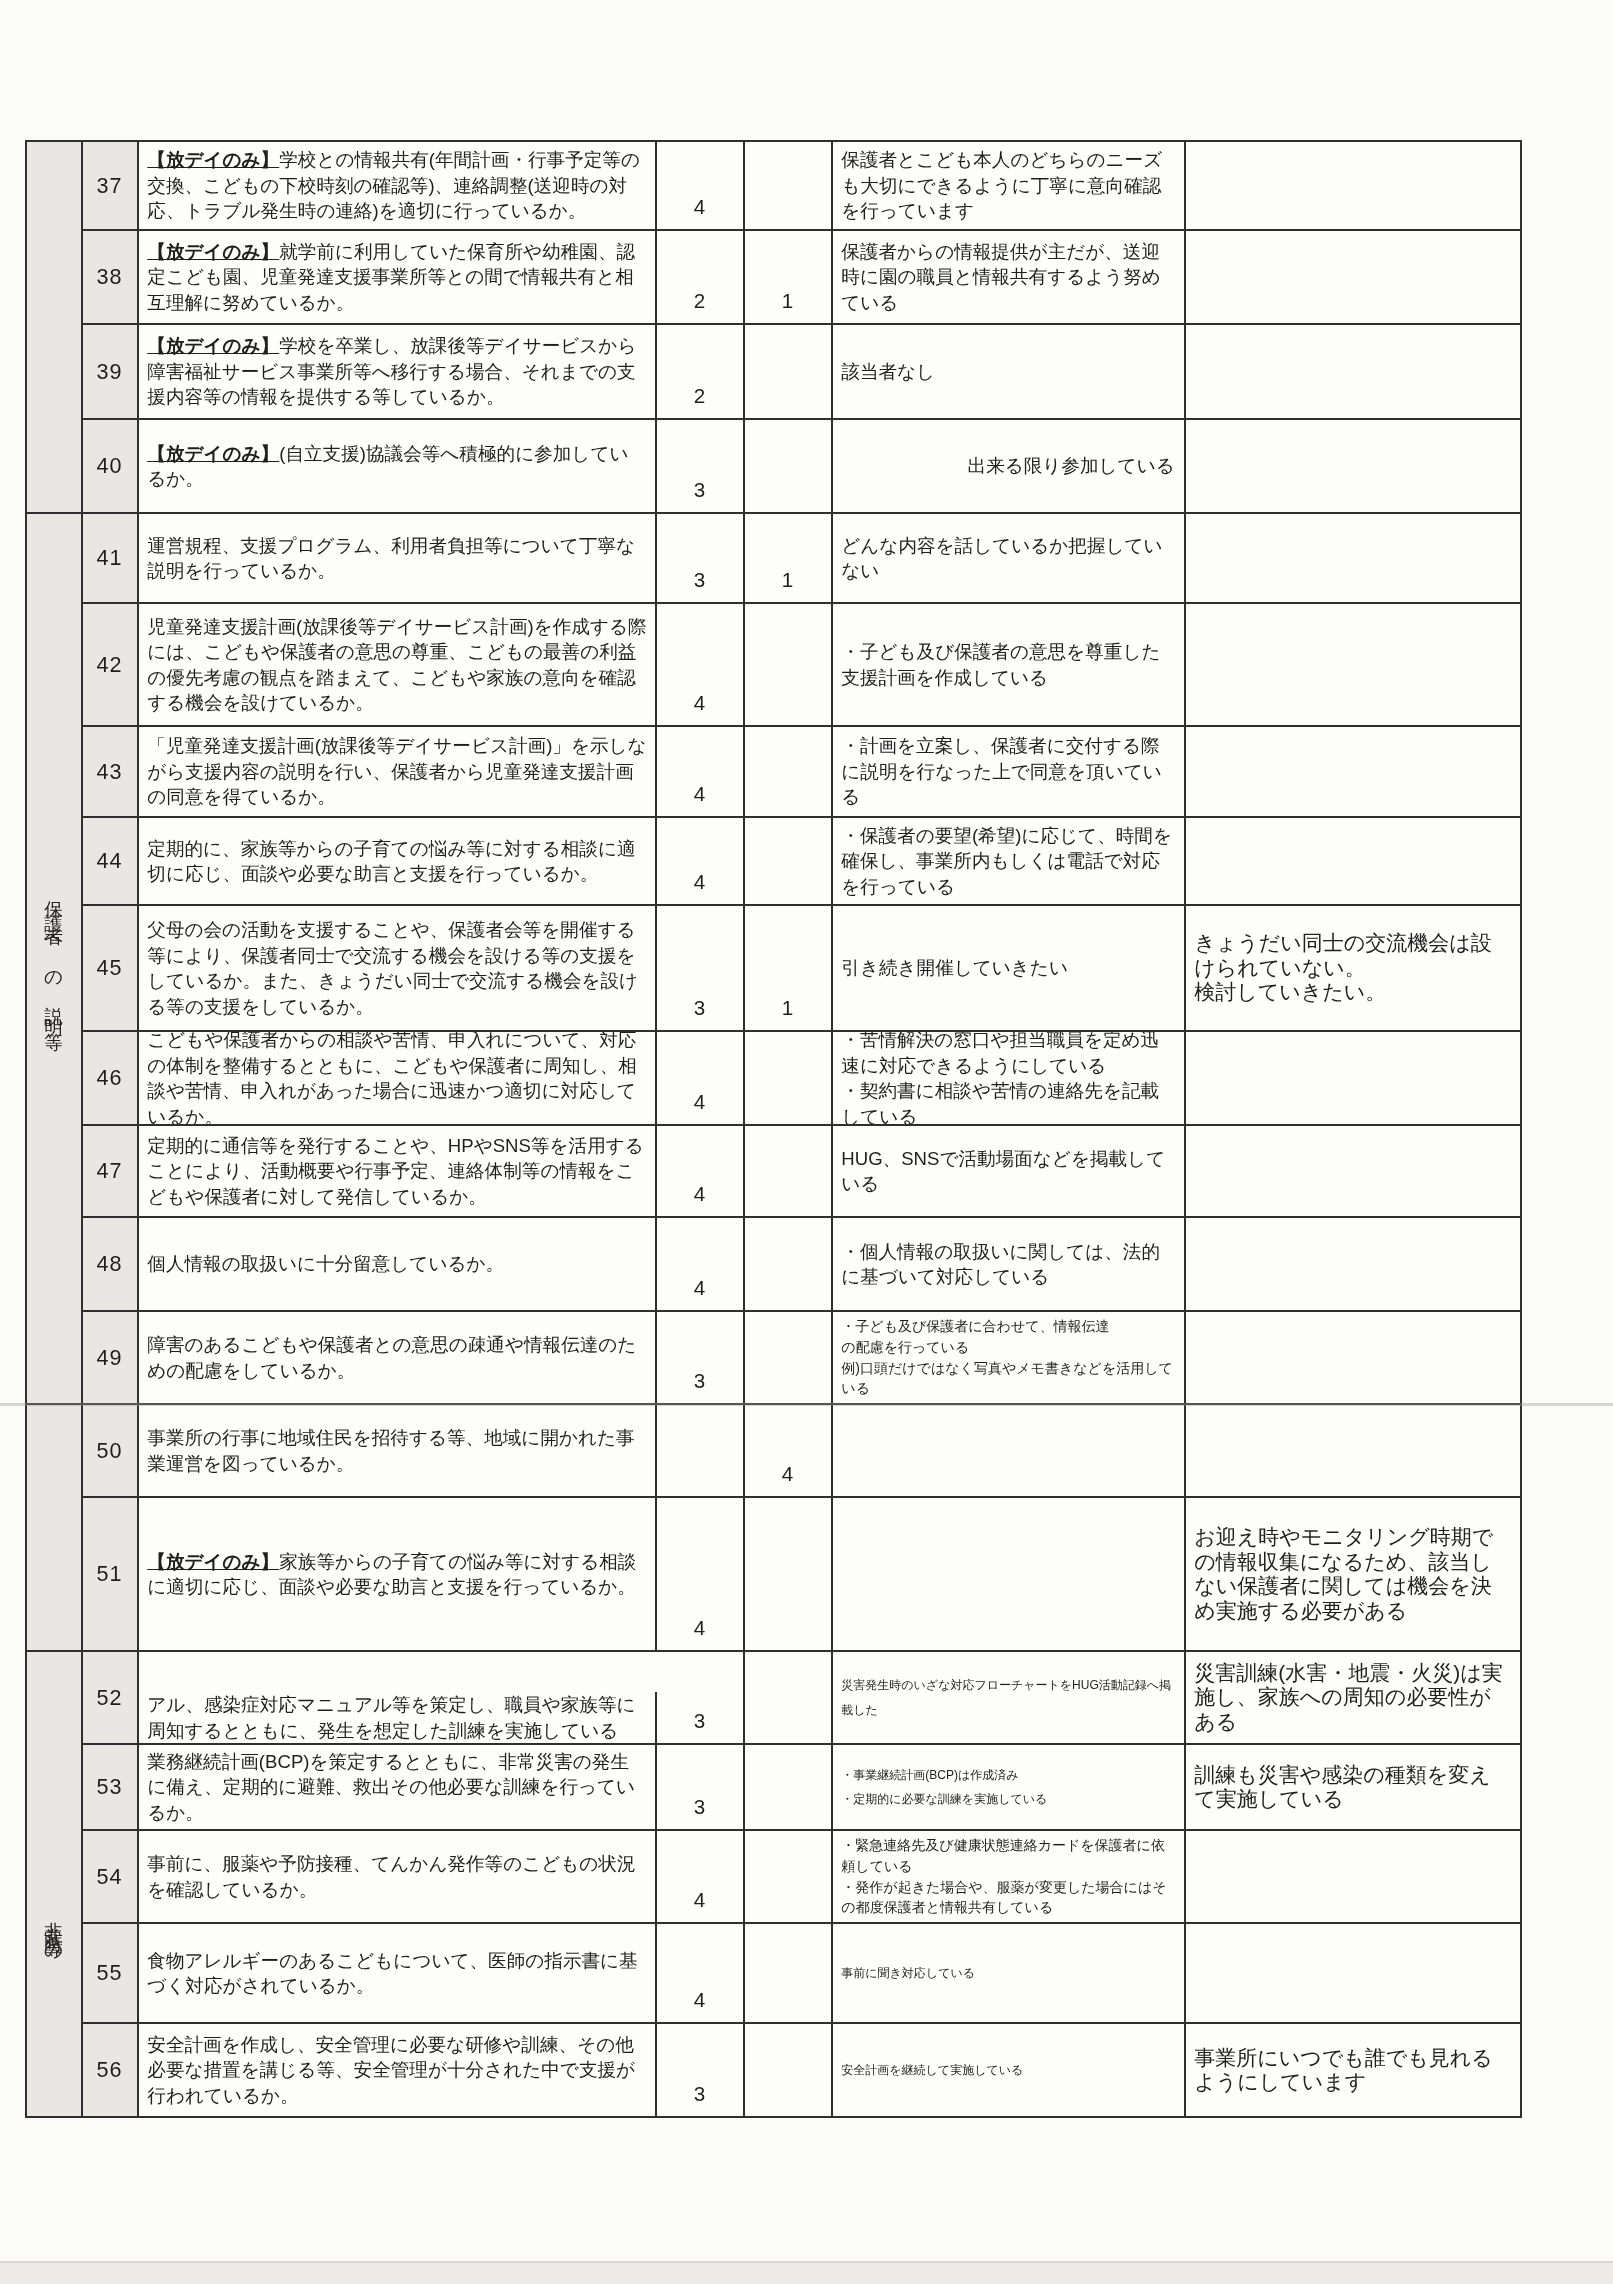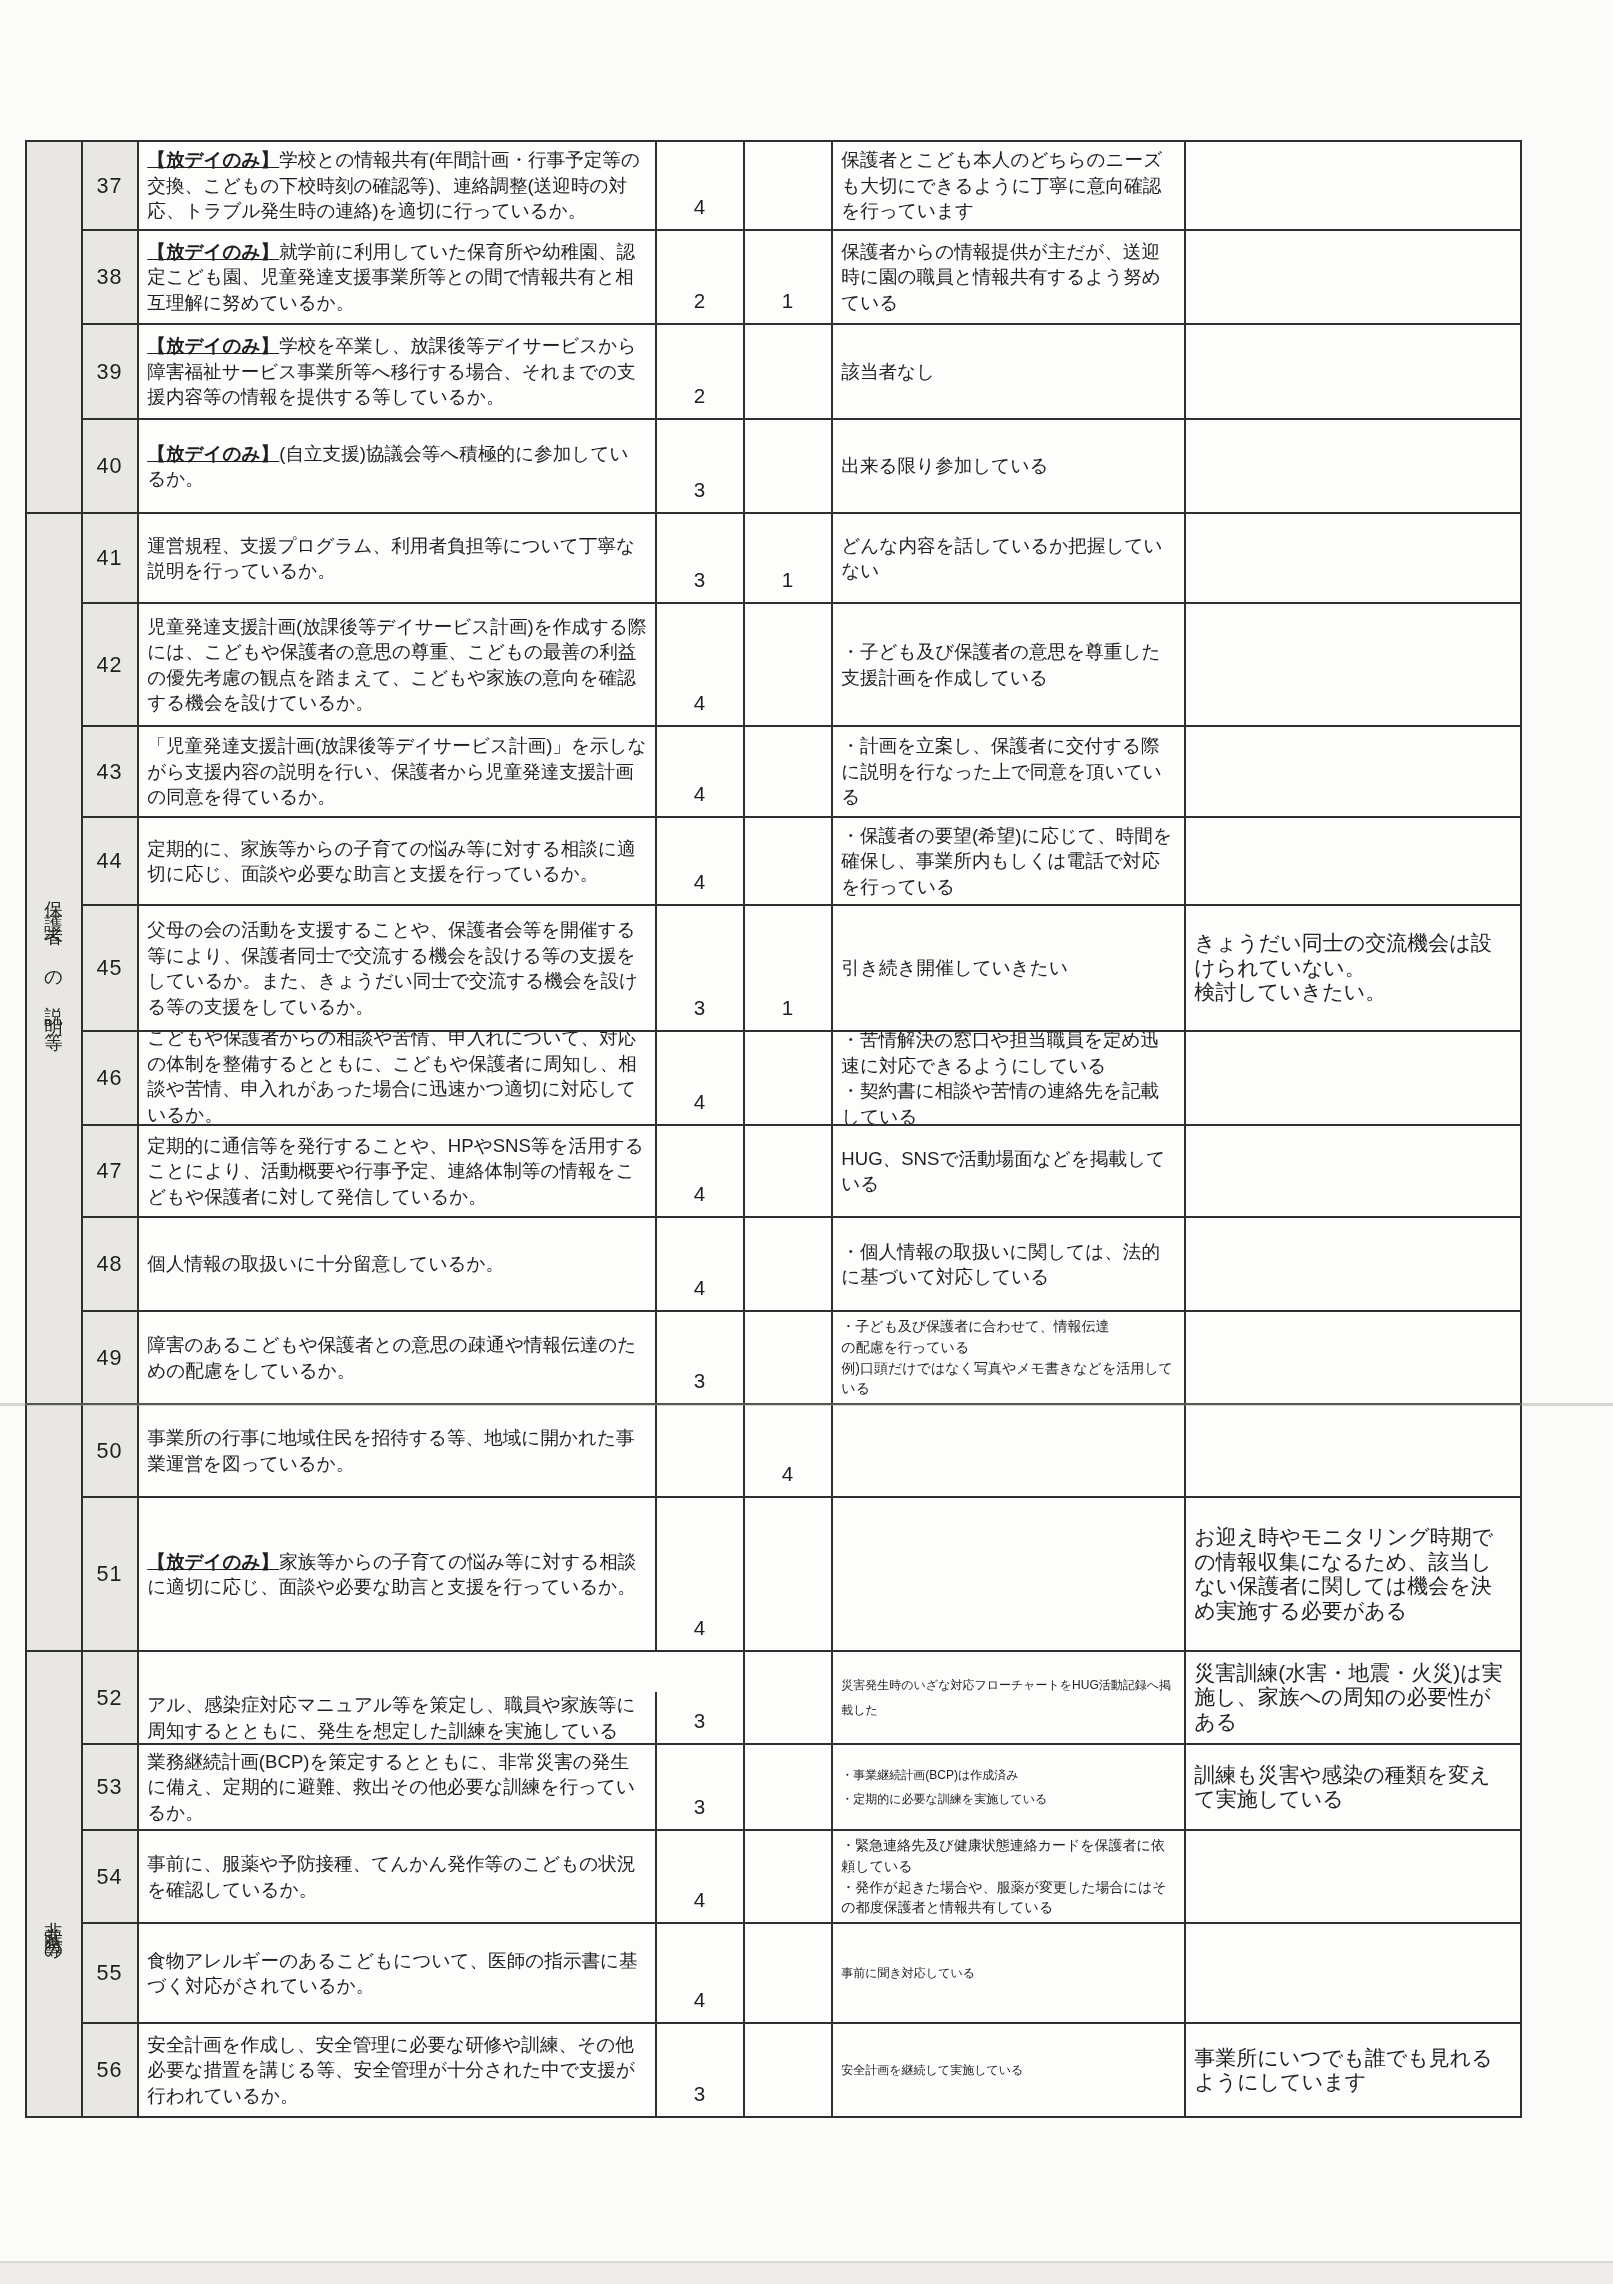--- a/index.html
+++ b/index.html
@@ -106,21 +106,21 @@
       </div>
       <div class="cell q" style="grid-area: 4 / 3;">
         <div class="q-in"><span class="pfx">【放デイのみ】</span><span>(自立支援)協議会等へ積極的に参加しているか。</span></div>
       </div>
       <div class="cell score" style="grid-area: 4 / 4;">
         <span>3</span>
       </div>
       <div class="cell score" style="grid-area: 4 / 5;">
         <span></span>
       </div>
-      <div class="cell ans" style="grid-area: 4 / 6;">
+      <div class="cell ans" style="grid-area: 4 / 6; text-align: right;">
         <div class="txt">出来る限り参加している</div>
       </div>
       <div class="cell cmt" style="grid-area: 4 / 7;">
         <div class="txt"></div>
       </div>
       <div class="cell num" style="grid-area: 5 / 2;">
         <span>41</span>
       </div>
       <div class="cell q" style="grid-area: 5 / 3;">
         <div class="q-in"><span class="pfx"></span><span>運営規程、支援プログラム、利用者負担等について丁寧な説明を行っているか。</span></div>
@@ -206,21 +206,21 @@
       <div class="cell ans" style="grid-area: 9 / 6;">
         <div class="txt">引き続き開催していきたい</div>
       </div>
       <div class="cell cmt" style="grid-area: 9 / 7;">
         <div class="txt">きょうだい同士の交流機会は設けられていない。
 検討していきたい。</div>
       </div>
       <div class="cell num" style="grid-area: 10 / 2;">
         <span>46</span>
       </div>
-      <div class="cell q" style="grid-area: 10 / 3; font-family: Liberation Mono, monospace;">
+      <div class="cell q" style="grid-area: 10 / 3;">
         <div class="q-in"><span class="pfx"></span><span>こどもや保護者からの相談や苦情、申入れについて、対応の体制を整備するとともに、こどもや保護者に周知し、相談や苦情、申入れがあった場合に迅速かつ適切に対応しているか。</span></div>
       </div>
       <div class="cell score" style="grid-area: 10 / 4;">
         <span>4</span>
       </div>
       <div class="cell score" style="grid-area: 10 / 5;">
         <span></span>
       </div>
       <div class="cell ans" style="grid-area: 10 / 6;">
         <div class="txt">・苦情解決の窓口や担当職員を定め迅速に対応できるようにしている

